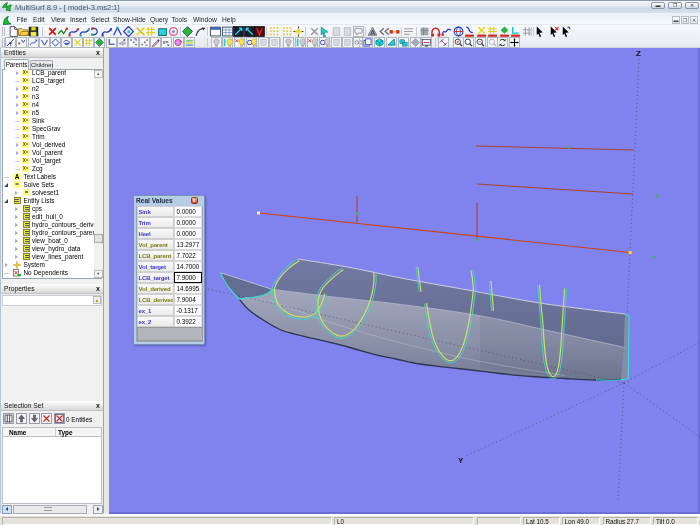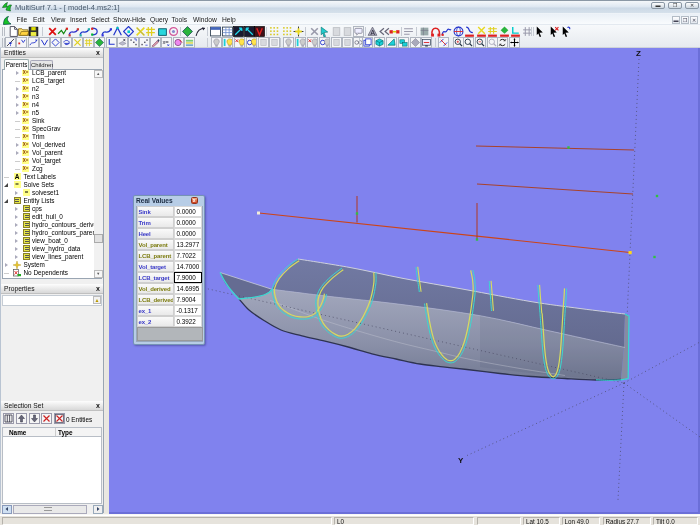--- a/index.html
+++ b/index.html
@@ -24,21 +24,21 @@
 .xicon{position:absolute;width:7px;height:6px;background:#ffff88;font-size:4.5px;line-height:6px;font-weight:bold;color:#883300;text-align:center;}
 #statusbar{left:0;top:515px;width:700px;height:10px;background:#e6e3dc;border-top:1px solid #fff;}
 .sfield{position:absolute;top:516.5px;height:8px;border:1px solid #b5b2ab;border-right-color:#fff;border-bottom-color:#fff;background:#e6e3dc;font-size:6.3px;color:#111;line-height:7px;padding-left:2px;}
 </style></head><body>
 
 <div id="titlebar" class="abs"></div>
 <svg class="abs" style="left:2px;top:1.5px" width="10" height="10" viewBox="0 0 10 10">
     <path d="M0.5 5.5 C1.5 3 3.5 1 5.5 0.5 C4.5 2.5 4.5 4 5.5 5 Z" fill="#18c428" stroke="#055515" stroke-width="0.6"></path>
     <path d="M4 8 C5 4.5 7 2.5 9.5 3 C8.5 5 7.5 6.5 8.5 9 Z" fill="#18c428" stroke="#055515" stroke-width="0.6"></path>
   </svg>
-<div id="title-text" class="abs">MultiSurf 7.1 - [ model-4.ms2:1]</div>
+<div id="title-text" class="abs">MultiSurf 8.9 - [ model-3.ms2:1]</div>
 <div class="winbtn abs" style="left:651px;">▬</div>
 <div class="winbtn abs" style="left:668px;">❐</div>
 <div class="winbtn abs" style="left:685px;">✕</div>
 <div id="menubar" class="abs"></div>
 <svg class="abs" style="left:3px;top:15.5px" width="9" height="9" viewBox="0 0 9 9">
     <path d="M0.5 8.5 C0.5 4 2.5 1 5.5 0.5 C3.5 3 4 5 8 8 Z" fill="#18c428" stroke="#044" stroke-width="0.7"></path>
   </svg>
 <div class="menu-item abs" style="left:16.5px">File</div>
 <div class="menu-item abs" style="left:33px">Edit</div>
 <div class="menu-item abs" style="left:51px">View</div>

